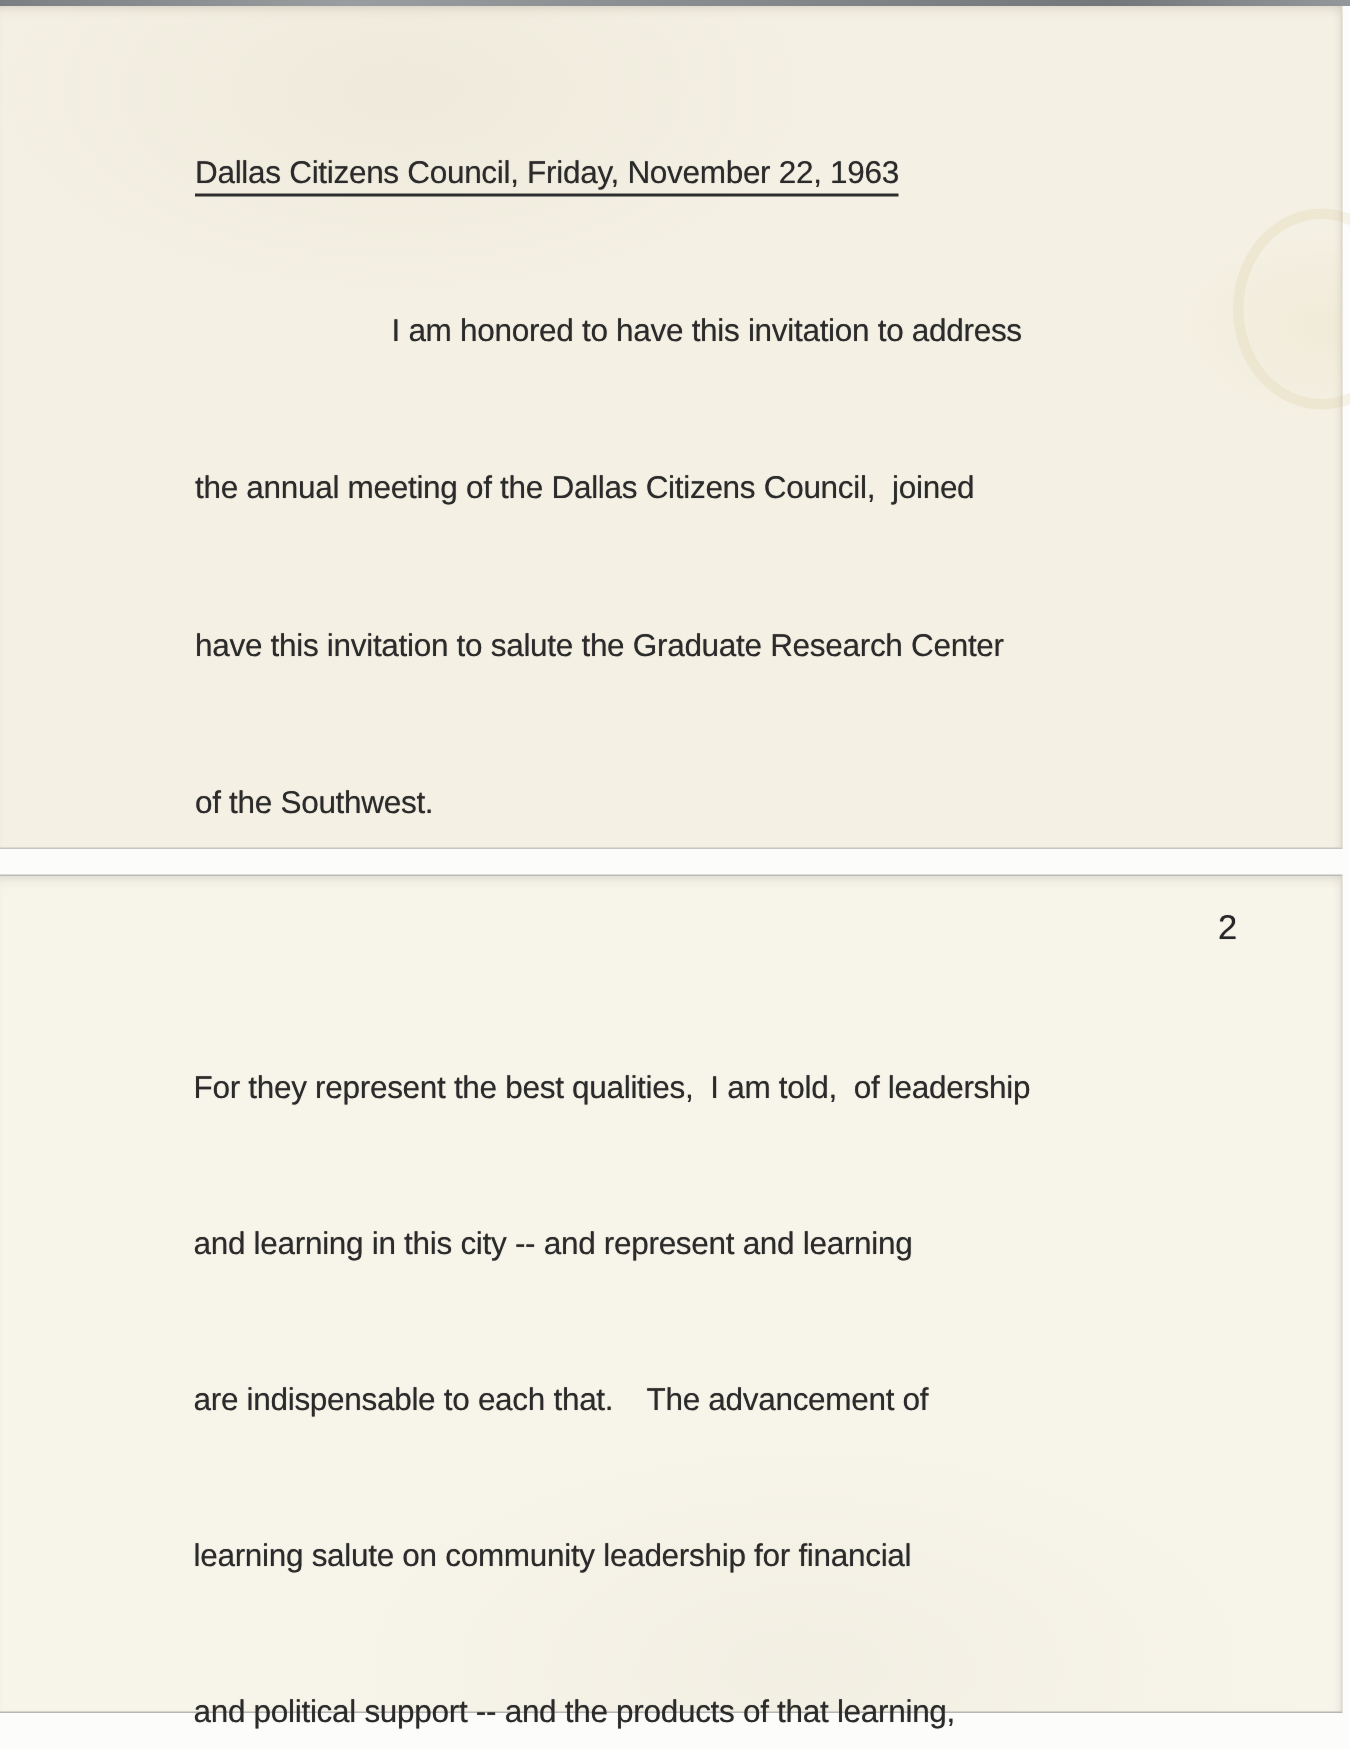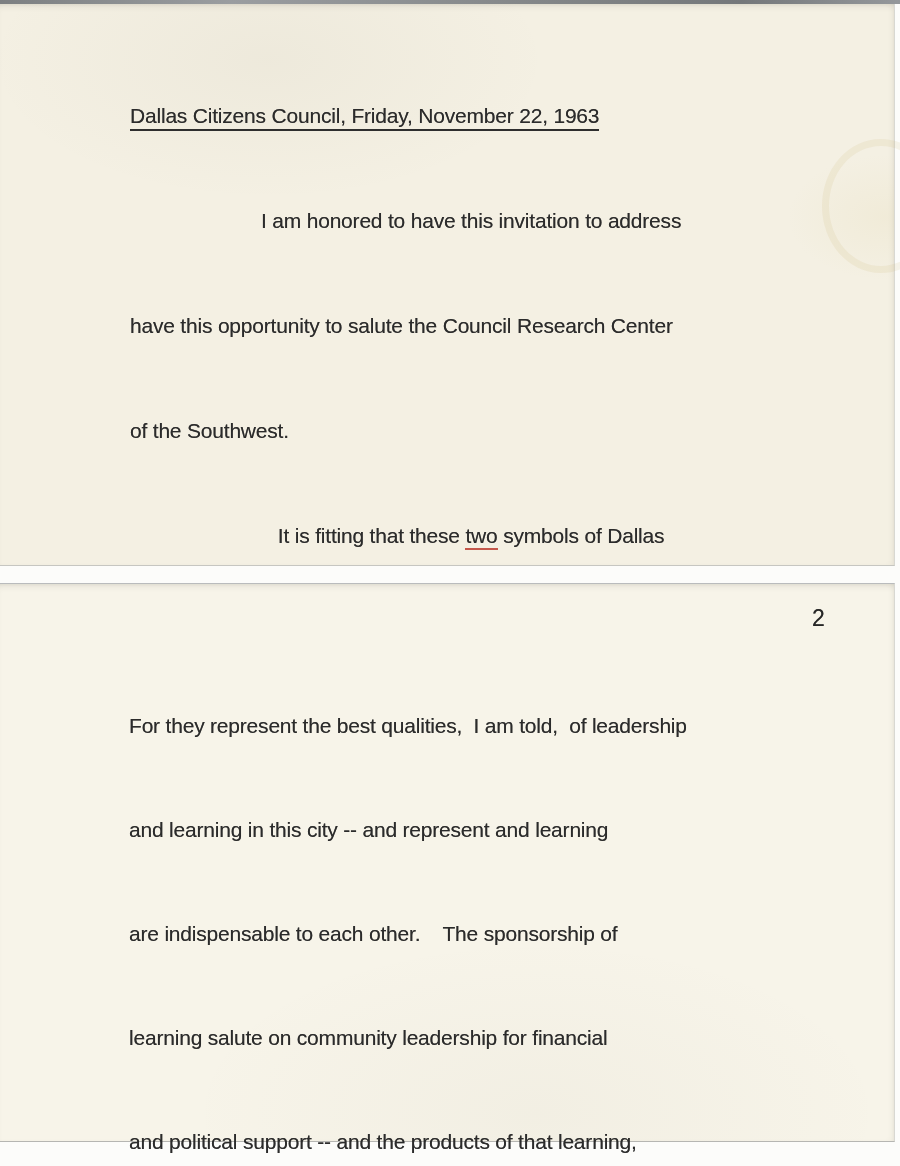--- a/index.html
+++ b/index.html
@@ -98,33 +98,34 @@
 
 <div class="scan">
 
   <div class="top-strip"></div>
 
   <div class="card card1">
     <div class="stain-ring"></div>
     <div class="p1-text typed">
       <div class="line"><span class="title-underline">Dallas Citizens Council, Friday, November 22, 1963</span></div>
       <div class="line indent">I am honored to have this invitation to address</div>
-      <div class="line">have this opportunity to salute the Council Research Center</div>
+      <div class="line">the annual meeting of the Dallas Citizens Council,  joined</div>
+      <div class="line">have this invitation to salute the Graduate Research Center</div>
       <div class="line">of the Southwest.</div>
       <div class="line indent"><span>It is fitting that these </span><span class="red-underline">two</span><span> symbols of Dallas</span></div>
       <div class="line">progress are united in the sponsorship of this meeting.</div>
     </div>
   </div>
 
   <div class="card card2">
     <div class="page-number typed">2</div>
     <div class="p2-text typed">
       <div class="line">For they represent the best qualities,  I am told,  of leadership</div>
       <div class="line">and learning in this city -- and represent and learning</div>
-      <div class="line">are indispensable to each other.    The sponsorship of</div>
+      <div class="line">are indispensable to each that.    The advancement of</div>
       <div class="line">learning salute on community leadership for financial</div>
       <div class="line">and political support -- and the products of that learning,</div>
       
       
       
     </div>
   </div>
 
 </div>
 

